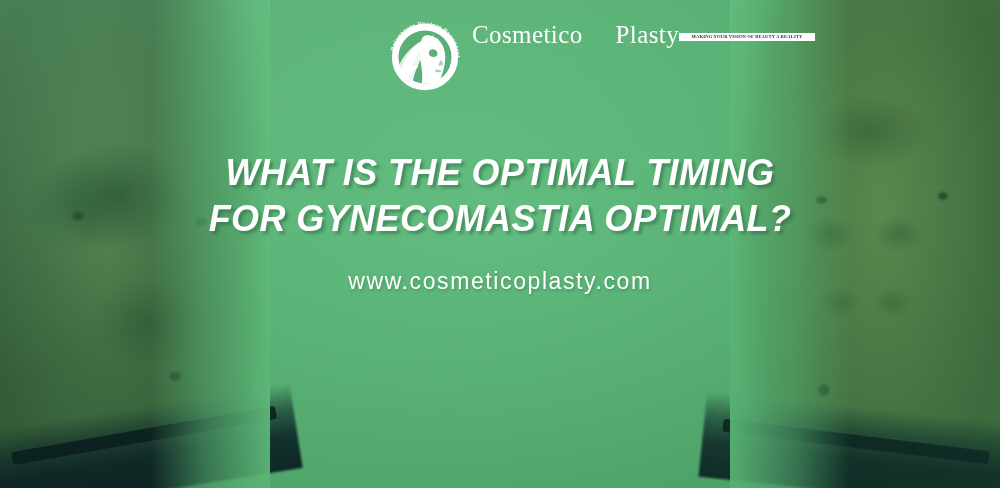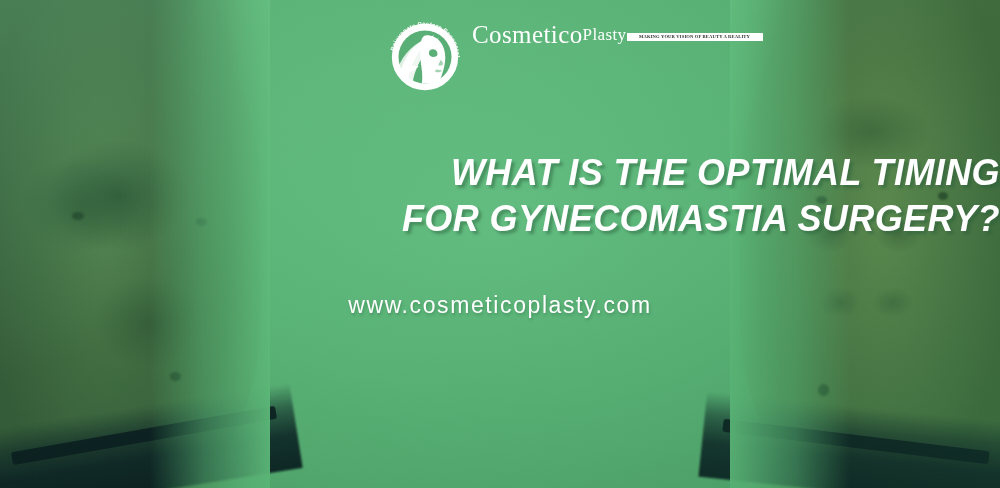--- a/index.html
+++ b/index.html
@@ -164,21 +164,21 @@
   }
   .wordmark-1, .wordmark-2 {
     font-family: "Liberation Serif", serif;
     color: #ffffff;
     font-weight: 400;
     line-height: 0.96;
     letter-spacing: 0.4px;
     white-space: nowrap;
   }
   .wordmark-1 { font-size: 25px; }
-  .wordmark-2 { font-size: 17px; }
+  .wordmark-2 { font-size: 25px; margin-left: 33px; }
   .tagline-band {
     margin-top: 4px;
     background: #ffffff;
     padding: 2px 6px 2px;
     width: 136px;
     box-sizing: border-box;
     text-align: center;
   }
   .tagline {
     font-family: "Liberation Serif", serif;
@@ -189,37 +189,37 @@
     white-space: nowrap;
     line-height: 1;
   }
 
   
   .headline {
     position: absolute;
     left: 0;
     right: 0;
     top: 150px;
-    text-align: right;
+    text-align: center;
     font-size: 36px;
     font-weight: 700;
     font-style: italic;
     color: #ffffff;
     letter-spacing: 0.4px;
     line-height: 1.28;
     text-shadow: 3px 3px 3px rgba(38,92,58,0.45);
   }
   .headline-line { display: block; white-space: nowrap; }
 
   
   .url {
     position: absolute;
     left: 0;
     right: 0;
-    top: 292px;
+    top: 268px;
     text-align: center;
     font-size: 23px;
     font-weight: 400;
     color: #ffffff;
     letter-spacing: 1.6px;
     text-shadow: 1px 2px 3px rgba(38,92,58,0.35);
   }
 </style>
 </head>
 <body>
@@ -284,18 +284,18 @@
       <div class="wordmark-1">Cosmetico</div>
       <div class="wordmark-2">Plasty</div>
       <div class="tagline-band">
         <div class="tagline">MAKING YOUR VISION OF BEAUTY A REALITY</div>
       </div>
     </div>
   </div>
 
   <div class="headline">
     <span class="headline-line">WHAT IS THE OPTIMAL TIMING</span>
-    <span class="headline-line">FOR GYNECOMASTIA SURGERY?</span>
+    <span class="headline-line">FOR GYNECOMASTIA OPTIMAL?</span>
   </div>
 
   <div class="url">www.cosmeticoplasty.com</div>
 
 </div>
 
 </body></html>

